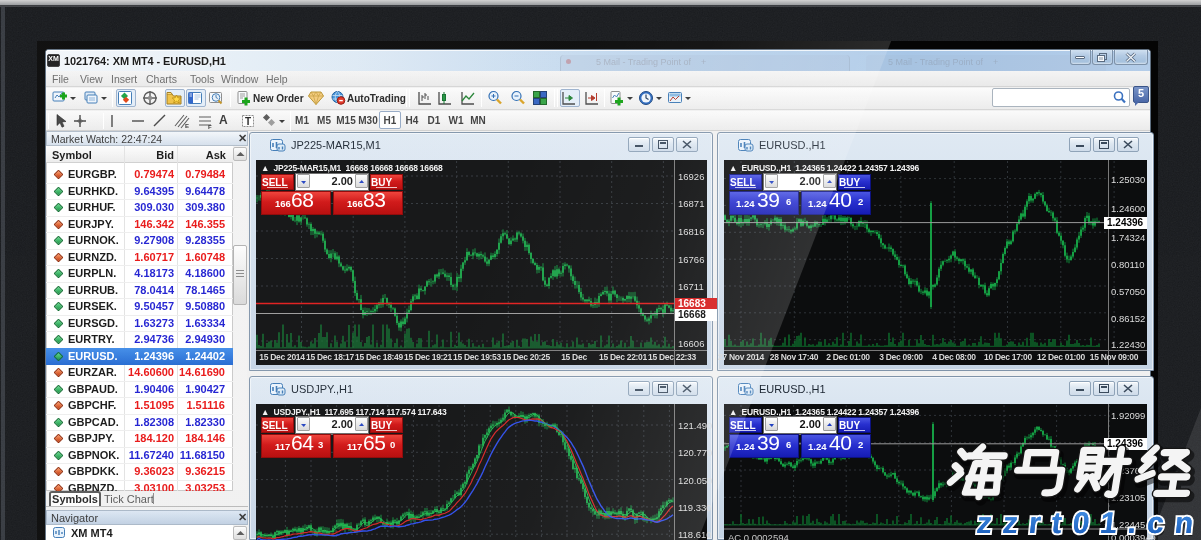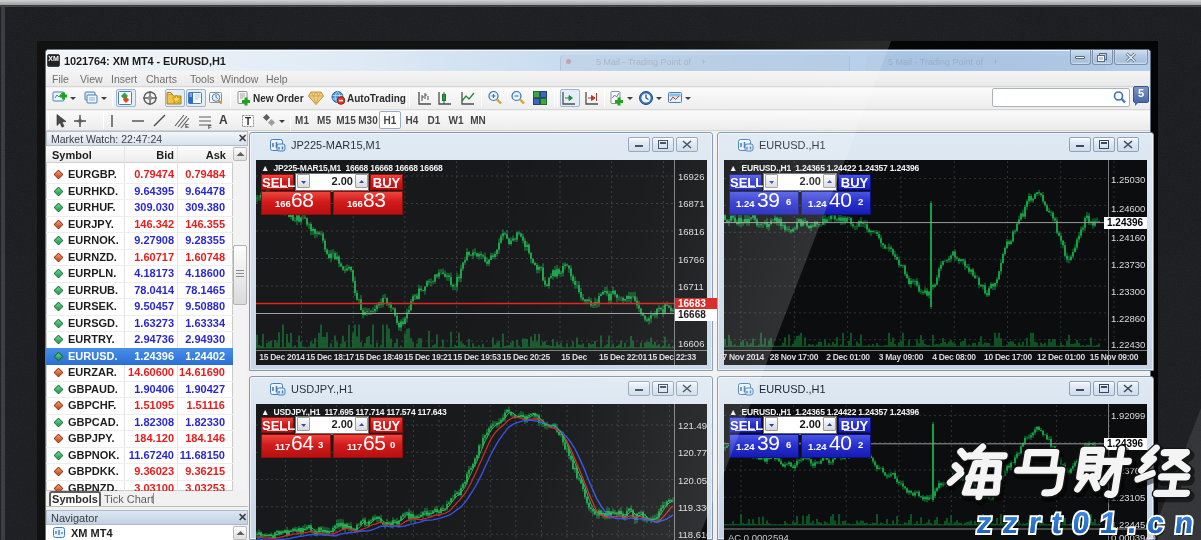--- a/index.html
+++ b/index.html
@@ -11,22 +11,22 @@
  color:#3a3a3a;text-align:center;line-height:17px}
 .mwrow{position:absolute;left:46px;width:187px;height:17px;font-size:11px;font-weight:bold}
 .mwrow .sym{position:absolute;left:22px;top:2px;color:#111}
 .mwrow .bid{position:absolute;right:59px;top:2px}
 .mwrow .ask{position:absolute;right:8px;top:2px}
 .dia{position:absolute;left:9px;top:5px;width:7px;height:7px;transform:rotate(45deg);border-radius:1px}
 .dgreen{background:linear-gradient(135deg,#5fd98a,#0f8f3c);border:1px solid #0a6b2c}
 .dred{background:linear-gradient(135deg,#ff9a66,#c03000);border:1px solid #8f2400}
 .cbtn{position:absolute;width:22px;height:15px;border:1px solid #8fa3b8;border-radius:2px;
  background:linear-gradient(#f4f8fc,#dde7f1 45%,#cfdcea);box-shadow:inset 0 1px 0 #fff}
-.selbtn{position:absolute;width:33px;height:16px;color:#fff;font-size:13px;font-weight:bold;
- text-align:center;line-height:15px}
+.selbtn{position:absolute;width:33px;height:16px;color:#fff;font-size:10px;font-weight:bold;
+ line-height:15px}
 .redbg{background:linear-gradient(#ee3b33,#cf0f0f 45%,#b50404);border:1px solid #8d0000}
 .bluebg{background:linear-gradient(#4a55e2,#2830cf 45%,#161cb4);border:1px solid #0d1280}
 .amtbox{position:absolute;width:74px;height:18px;background:#fff;border:1px solid #666;
  box-shadow:0 1px 0 rgba(255,255,255,.4)}
 .spin{position:absolute;top:1px;width:13px;height:14px;background:linear-gradient(#fdfdfd,#d8d8d8);
  border:1px solid #9a9a9a;border-radius:1px}
 .amt{position:absolute;top:2px;font-size:11px;font-weight:bold;color:#111}
 .pricebox{position:absolute;width:70px;height:24px;color:#fff}
 .pricebox .small{position:absolute;font-size:9.5px;font-weight:bold;bottom:5px}
 .pricebox .big{position:absolute;font-size:21px;font-weight:normal;bottom:2px;letter-spacing:-.5px}
@@ -539,30 +539,30 @@
       <path d="M1 54.4V60.2M3 58.9V63.4M5 59.1V66.2M7 52.1V62.2M9 52.2V60.6M11 54.8V62.6M13 59.6V65.4M15 54.7V66.4M17 55V67.2M19 59.3V65.9M21 55.1V63.7M23 55.1V65.7M25 55.4V65.8M27 56.9V61M29 51.7V59.6M31 53.6V62.1M33 58V67M35 63.3V67.8M37 62.2V67.5M39 63.1V68.1M41 60.1V65.5M43 58.1V69.2M45 63.4V70.6M47 58.2V65.6M49 58.9V61.6M51 55.5V63.8M53 56.7V65.5M55 57.2V66M57 57V69.6M59 63V68.6M61 62.2V71.9M63 66.6V71.4M65 66V72.3M67 69.4V73.7M69 67.6V72.5M71 66.7V70.5M73 57.9V70.2M75 58.2V63M77 58.4V67M79 58.7V66.7M81 57.7V64.6M83 60.5V67.5M85 65.4V69.1M87 63.7V71.1M89 63.4V67.6M91 60.6V67M93 61V67.7M95 63.6V67M97 64.2V67M99 55.7V65M101 54.9V65.5M103 57.2V62.9M105 55.8V62.8M107 54.1V62M109 52.5V59.4M111 54.2V62.9M113 58.4V61.9M115 54V62.7M117 54.1V65.1M119 56V64.8M121 56V64.5M123 56.9V62.3M125 56.6V60.2M127 57.1V66.5M129 61.7V68.5M131 65.8V70.2M133 62.9V69.8M135 60.3V67.2M137 57.1V66.9M139 60.6V67M141 60.1V68M143 60.5V72.5M145 67.7V73.5M147 70.2V75.9M149 70.3V73.5M151 70.1V73.6M153 70V76M155 70.8V79.7M157 74.7V87.2M159 82.9V89M161 84.1V89.3M163 86.9V89.3M165 83.5V91.7M167 85.4V92.1M169 88.3V96M171 90.8V99.3M173 94.2V100.3M175 96.5V107.7M177 103.6V106.3M179 104.6V107.9M181 104.4V116.2M183 111.6V118.6M185 115.7V125.4M187 118V127.7M189 119V123.9M191 119.3V125.2M193 117.8V126.9M195 122.4V132.7M197 128.8V134.1M199 130.5V135.1M201 127.2V134.4M203 128V136.6M205 131V138.4M207 41V149M209 124.2V129.6M211 123.4V127.6M213 114.9V125.8M215 106.8V120.9M217 100.9V111M219 100.5V106.3M221 100.2V101.8M223 99V103.1M225 95.9V102.7M227 94.4V102.3M229 90.7V95.9M231 89.2V101.2M233 96V100.7M235 97.6V104.2M237 98.8V102.5M239 98.4V104.5M241 98.6V109.9M243 104V108.4M245 103.8V113.7M247 109.1V114.3M249 107.9V117M251 112.3V119M253 115.2V118.5M255 116.4V128.3M257 124V126.7M259 124.1V129.5M261 122.7V134.7M263 130.3V137M265 126.2V136.5M267 122.1V128.8M269 122.5V130.1M271 122.7V130.1M273 117.1V126.7M275 110.9V120.2M277 99.4V114.7M279 92.4V103.6M281 86.3V95.8M283 78.9V89.1M285 79.6V85.8M287 79.7V85.1M289 70V82.5M291 69.2V74.3M293 63.1V72.2M295 55.8V64.7M297 52.7V60.7M299 49.8V57.5M301 44.6V58.9M303 39.3V49.9M305 33.1V44M307 34V42.6M309 38V42.8M311 32.6V39.2M313 31.8V36.4M315 29.9V35.5M317 32.6V37.4M319 32V43.7M321 41.1V46.7M323 43.6V51.8M325 47.7V52.9M327 50.1V56M329 51.2V61.3M331 56.8V63.1M333 57.1V74.2M335 71.1V76.6M337 72.7V84.6M339 80.1V88.3M341 82.1V97.5M343 92.6V102.6M345 95.6V103.3M347 94.6V100.8M349 88.7V98.5M351 84.3V92.7M353 77.5V89.6M355 71.9V82.8M357 66.6V78M359 65.3V71.9M361 56.2V71M363 52V61.1M365 52.8V65M367 61V65.3M369 58.4V68.7M371 58.3V66.9M373 57.6V63.2M375 60.5V62.4" stroke="#0f8c3a" stroke-width="1" fill="none"></path>
       <path d="M1 55.3V59.9M3 59.9V62.6M5 60.7V62.6M7 55.9V60.7M9 55.9V57.8M11 57.8V62.1M13 62.1V63.9M15 58.1V63.9M17 58.1V63.3M19 62.2V63.3M21 58.9V62.2M23 58.9V63M25 58.7V63M27 57.4V58.7M29 55.4V57.4M31 55.4V59.4M33 59.4V65.3M35 64.7V65.3M37 64.1V64.7M39 63.8V64.1M41 62V63.8M43 62V67M45 64V67M47 60.5V64M49 60.5V60.6M51 57.8V60.6M53 57.8V62.7M55 59V62.7M57 59V66.1M59 65.2V66.1M61 65.2V69.8M63 69.3V69.8M65 69.3V69.7M67 69.7V71.5M69 69.2V71.5M71 68.6V69.2M73 61.7V68.6M75 59.3V61.7M77 59.3V65.7M79 60.7V65.7M81 60.7V60.9M83 60.9V65.8M85 65.8V68.1M87 65.4V68.1M89 65.4V66.4M91 61.9V66.4M93 61.9V64.2M95 64.2V64.9M97 64.7V64.9M99 58.8V64.7M101 58.8V62.1M103 59.5V62.1M105 59.3V59.5M107 55.8V59.3M109 55.8V55.8M111 55.8V59.4M113 59.4V60.5M115 57.4V60.5M117 57.4V61.2M119 57.8V61.2M121 57.8V61.8M123 57.8V61.8M125 57.8V58M127 58V64.2M129 64.2V66.2M131 66.2V66.4M133 66.2V66.4M135 60.9V66.2M137 60.9V63.2M139 63.2V64M141 64V64.2M143 64.2V69.2M145 69.2V72.1M147 70.7V72.1M149 70.7V72M151 72V72M153 72V74.1M155 74.1V78.2M157 78.2V83.3M159 83.3V85.2M161 85.2V88.5M163 88.4V88.5M165 87.5V88.4M167 87.5V88.9M169 88.9V94.5M171 94.5V96.9M173 96.9V99.8M175 99.8V104.9M177 104.9V105.9M179 105.5V105.9M181 105.5V114.2M183 114.2V118.2M185 118.2V123.9M187 120.8V123.9M189 120.8V121.5M191 121.1V121.5M193 121.1V125.6M195 125.6V131.6M197 131.6V131.7M199 131.7V132.7M201 130.5V132.7M203 130.5V135.4M205 131.7V135.4M207 43V147M209 125V126.8M211 124.5V126.8M213 117.6V124.5M215 108.8V117.6M217 104.7V108.8M219 101.2V104.7M221 101.1V101.2M223 100.2V101.1M225 98.8V100.2M227 95.4V98.8M229 91.5V95.4M231 91.5V97.5M233 97.5V98.8M235 98.8V100.9M237 99.2V100.9M239 99.2V100.8M241 100.8V106.3M243 106.3V107.5M245 107.5V111.7M247 109.6V111.7M249 109.6V115.6M251 115.6V118M253 117.9V118M255 117.9V125M257 125V126.4M259 125.3V126.4M261 125.3V133.3M263 133.3V135.3M265 128.2V135.3M267 123.9V128.2M269 123.9V126.5M271 123.1V126.5M273 119.3V123.1M275 111.3V119.3M277 102.9V111.3M279 94V102.9M281 87.9V94M283 81.6V87.9M285 81.6V83.9M287 81.3V83.9M289 71.4V81.3M291 70.8V71.4M293 63.7V70.8M295 59.5V63.7M297 53.6V59.5M299 53.6V56.4M301 46.7V56.4M303 41.2V46.7M305 36.1V41.2M307 36.1V40.6M309 38.8V40.6M311 34.1V38.8M313 32.3V34.1M315 32.3V33.3M317 33.3V34.9M319 34.9V41.5M321 41.5V45.3M323 45.3V51.1M325 51.1V52.2M327 52.2V52.5M329 52.5V58.2M331 58.2V60.6M333 60.6V72.7M335 72.7V75.8M337 75.8V80.7M339 80.7V85.3M341 85.3V95.7M343 95.7V99.5M345 99.5V100.1M347 96.5V100.1M349 92.1V96.5M351 87.5V92.1M353 79.6V87.5M355 75.7V79.6M357 69.4V75.7M359 67.8V69.4M361 58.1V67.8M363 55.7V58.1M365 55.7V62.6M367 61.4V62.6M369 61.4V65.6M371 61.2V65.6M373 61.2V61.4M375 61V61.4" stroke="#17a848" stroke-width="1.8" fill="none"></path>
       <path d="M1 187V179M3 187V185.8M5 187V174.8M7 187V180.8M9 187V185.6M11 187V184.4M13 187V185.8M15 187V185.8M17 187V182M19 187V180M21 187V185.8M23 187V181.4M25 187V184.7M27 187V183.3M29 187V178.5M31 187V185.7M33 187V185.8M35 187V184.4M37 187V172.8M39 187V184.5M41 187V178.3M43 187V185.8M45 187V180.4M47 187V177.7M49 187V184.8M51 187V185.8M53 187V185.8M55 187V185.8M57 187V185.4M59 187V182.7M61 187V177.2M63 187V185.6M65 187V174.4M67 187V185.8M69 187V183.7M71 187V180.5M73 187V176M75 187V175.5M77 187V172.8M79 187V185.8M81 187V177.5M83 187V185.8M85 187V184.1M87 187V184.8M89 187V184.3M91 187V185.8M93 187V184.5M95 187V181.6M97 187V181.7M99 187V185.8M101 187V179.5M103 187V185.2M105 187V183.3M107 187V185.3M109 187V181.7M111 187V183.7M113 187V177.2M115 187V185.8M117 187V184.6M119 187V172.8M121 187V185.8M123 187V185.8M125 187V181M127 187V172.8M129 187V185.8M131 187V185.8M133 187V181.4M135 187V183.6M137 187V174.6M139 187V185.8M141 187V185.8M143 187V185.8M145 187V184.4M147 187V185.7M149 187V183.9M151 187V185.8M153 187V182.9M155 187V185.2M157 187V185.8M159 187V185.8M161 187V185.2M163 187V185.3M165 187V172.8M167 187V181.9M169 187V177.5M171 187V183.9M173 187V185.8M175 187V182.3M177 187V180.6M179 187V172.8M181 187V185.8M183 187V185.8M185 187V179.7M187 187V185.7M189 187V185.8M191 187V185.8M193 187V179.2M195 187V183.3M197 187V175M199 187V179.9M201 187V183.9M203 187V185M205 187V185M207 187V185.8M209 187V174.8M211 187V184.5M213 187V184M215 187V184.5M217 187V183.3M219 187V177.9M221 187V182M223 187V183.8M225 187V181.6M227 187V180.1M229 187V182.5M231 187V183.4M233 187V185.8M235 187V185.8M237 187V181.8M239 187V181M241 187V178.5M243 187V185.5M245 187V184.4M247 187V185.8M249 187V182.9M251 187V183.1M253 187V185.6M255 187V181.8M257 187V176.2M259 187V184.3M261 187V182.4M263 187V182.8M265 187V183.1M267 187V185.8M269 187V185.8M271 187V172.8M273 187V177.8M275 187V172.8M277 187V178.2M279 187V185.8M281 187V185.8M283 187V184.5M285 187V181.9M287 187V181.3M289 187V181.6M291 187V184M293 187V185.8M295 187V182.5M297 187V184.8M299 187V181.8M301 187V185.8M303 187V177.7M305 187V185.8M307 187V172.8M309 187V172.8M311 187V181.7M313 187V182.4M315 187V185.8M317 187V182.6M319 187V184.2M321 187V182.7M323 187V185.8M325 187V178.9M327 187V182.1M329 187V178.9M331 187V179.6M333 187V185.8M335 187V185.7M337 187V182.7M339 187V184.9M341 187V185.8M343 187V180.5M345 187V174.8M347 187V184.1M349 187V183.9M351 187V183.2M353 187V180.1M355 187V182.9M357 187V185.6M359 187V185M361 187V185.8M363 187V184.8M365 187V185M367 187V177.4M369 187V185.8M371 187V185.8M373 187V185.1M375 187V183.5" stroke="#0d702c" stroke-width="1.4" fill="none"></path>
       <path d="M0 62.6H384" stroke="#9a9a9a" stroke-width="1"></path>
     </svg>
     <div class="abs" style="left:1108px;top:160px;width:1px;height:205px;background:#7a7a7a"></div>
     <div class="abs" style="left:724px;top:350px;width:423px;height:1px;background:#7a7a7a"></div>
     <div class="infoline" style="left:729px;top:163px">▲&nbsp; EURUSD.,H1&nbsp; 1.24365 1.24422 1.24357 1.24396</div>
     <div class="plabel" style="left:1111px;top:173.6px">1.25030</div>
     <div class="plabel" style="left:1111px;top:202.8px">1.24600</div>
-    <div class="plabel" style="left:1111px;top:232.4px">1.24160</div>
-    <div class="plabel" style="left:1111px;top:259.3px">1.23730</div>
-    <div class="plabel" style="left:1111px;top:285.6px">1.23300</div>
-    <div class="plabel" style="left:1111px;top:312.5px">1.22860</div>
+    <div class="plabel" style="left:1111px;top:232.4px">1.74324</div>
+    <div class="plabel" style="left:1111px;top:259.3px">0.80110</div>
+    <div class="plabel" style="left:1111px;top:285.6px">0.57050</div>
+    <div class="plabel" style="left:1111px;top:312.5px">0.86152</div>
     <div class="plabel" style="left:1111px;top:339.4px">1.22430</div>
     <div class="curbox" style="left:1104px;top:217px">1.24396</div>
     <div class="tlabel" style="left:741px;top:352px">27 Nov 2014</div>
-    <div class="tlabel" style="left:794px;top:352px">28 Nov 17:00</div>
+    <div class="tlabel" style="left:794px;top:352px">28 Nov 17:40</div>
     <div class="tlabel" style="left:848px;top:352px">2 Dec 01:00</div>
-    <div class="tlabel" style="left:901px;top:352px">3 May 09:00</div>
+    <div class="tlabel" style="left:901px;top:352px">3 Dec 09:00</div>
     <div class="tlabel" style="left:954px;top:352px">4 Dec 08:00</div>
     <div class="tlabel" style="left:1008px;top:352px">10 Dec 17:00</div>
     <div class="tlabel" style="left:1061px;top:352px">12 Dec 01:00</div>
     <div class="tlabel" style="left:1114px;top:352px">15 Nov 09:00</div>
     <div class="selbtn bluebg" style="left:729px;top:174px">SELL<div style="position:absolute;left:5px;right:5px;bottom:1px;height:1px;background:rgba(255,255,255,.75)"></div></div>
     <div class="amtbox" style="left:763px;top:173px"></div>
     <div class="spin" style="left:765px;top:174px"></div>
     <svg class="abs" style="left:767px;top:178px" width="9" height="8">
       <path d="M2 3l2.8 3L7 3z" fill="#2040c0"></path>
     </svg>

